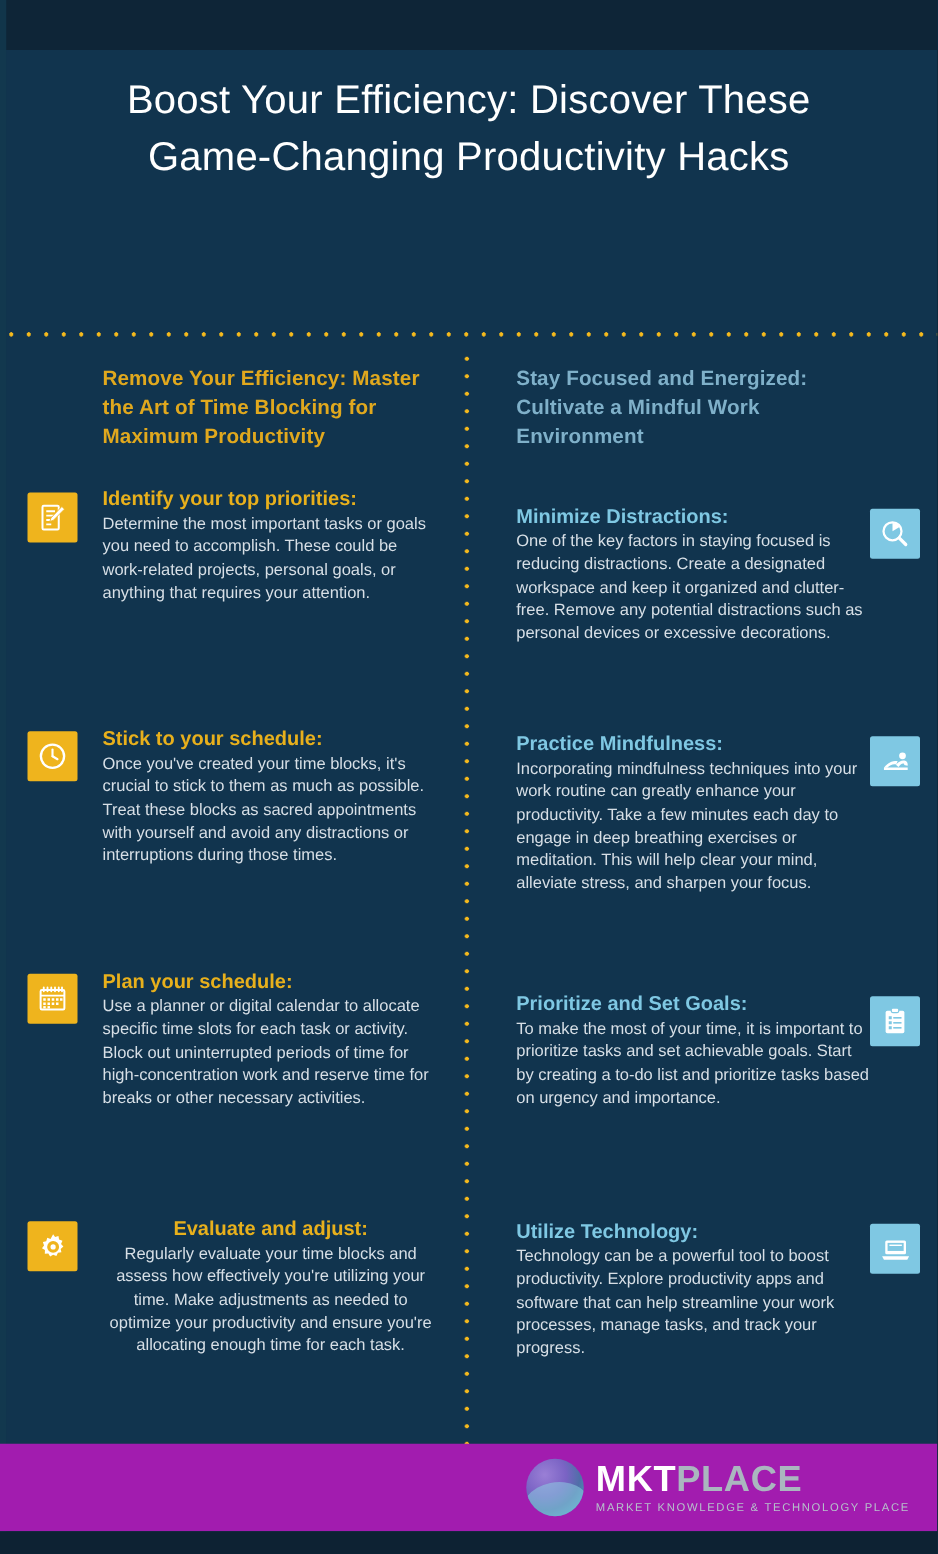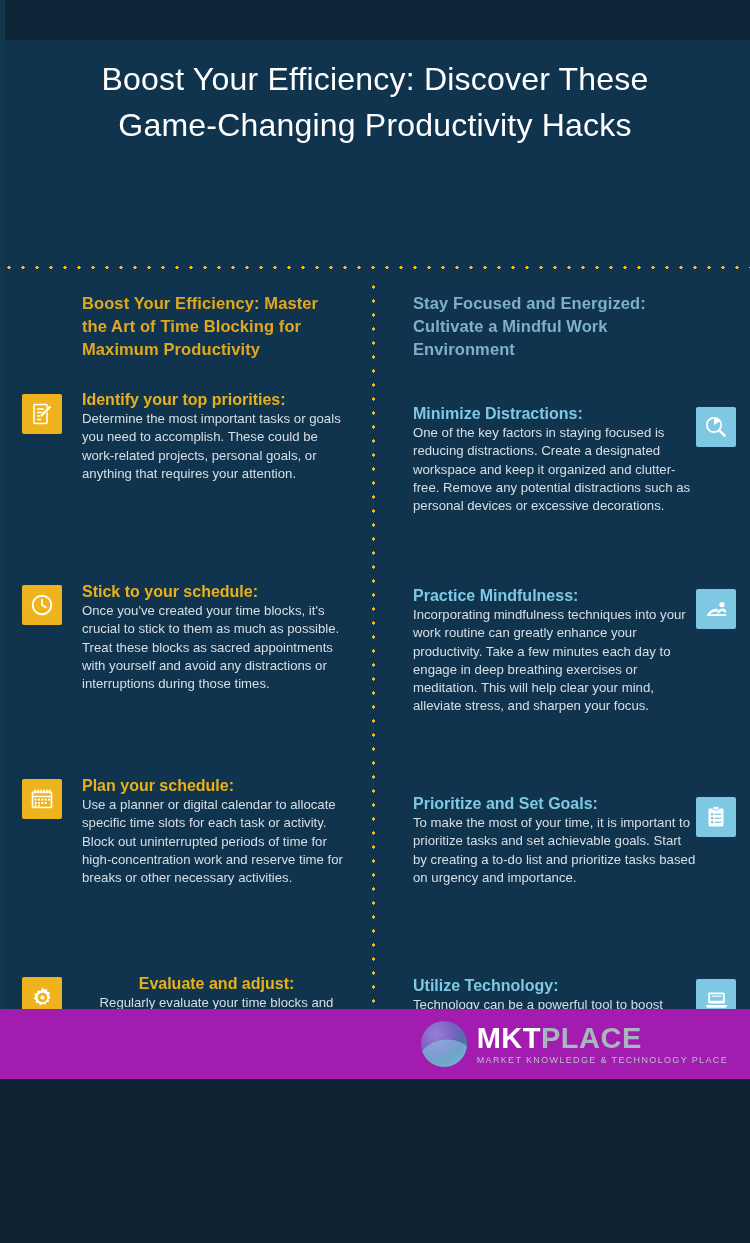--- a/index.html
+++ b/index.html
@@ -4,21 +4,21 @@
 <style>
   * { margin:0; padding:0; box-sizing:border-box; }
   html, body {
     width:750px; height:1243px;
     background:#0d2233;
     font-family:"Liberation Sans", sans-serif;
     overflow:hidden;
   }
   .poster{
     position:relative;
-    width:750px; height:1079px;
+    width:750px; height:1225px;
     background:#11344e;
     overflow:hidden;
   }
   
   .top-band{
     position:absolute; top:0; left:0; width:750px; height:40px;
     background:#0e2537;
   }
   
   .edge-strip{
@@ -151,21 +151,21 @@
   <div class="edge-strip"></div>
 
   <div class="title-wrap">
     <h1 class="title">Boost Your Efficiency: Discover These Game-Changing Productivity Hacks</h1>
   </div>
 
   <div class="dot-row"></div>
   <div class="dot-col"></div>
 
   <div class="col col-left">
-    <div class="col-head">Boost Your Efficiency: Master the Art of Time Blocking for Maximum Productivity</div>
+    <div class="col-head">Remove Your Efficiency: Master the Art of Time Blocking for Maximum Productivity</div>
 
     <div class="items">
 
       <div class="item" style="margin-top:29px; min-height:150px;">
         <div class="icon-tile gold" style="top:4px;">
           <svg width="26" height="26" viewBox="0 0 26 26" aria-hidden="true">
             <rect x="5" y="3.5" width="13" height="19" rx="1" fill="none" stroke="#fff" stroke-width="1.6"></rect>
             <line x1="8" y1="8" x2="15" y2="8" stroke="#fff" stroke-width="1.5"></line>
             <line x1="8" y1="11.5" x2="15" y2="11.5" stroke="#fff" stroke-width="1.5"></line>
             <line x1="8" y1="15" x2="13" y2="15" stroke="#fff" stroke-width="1.5"></line>

